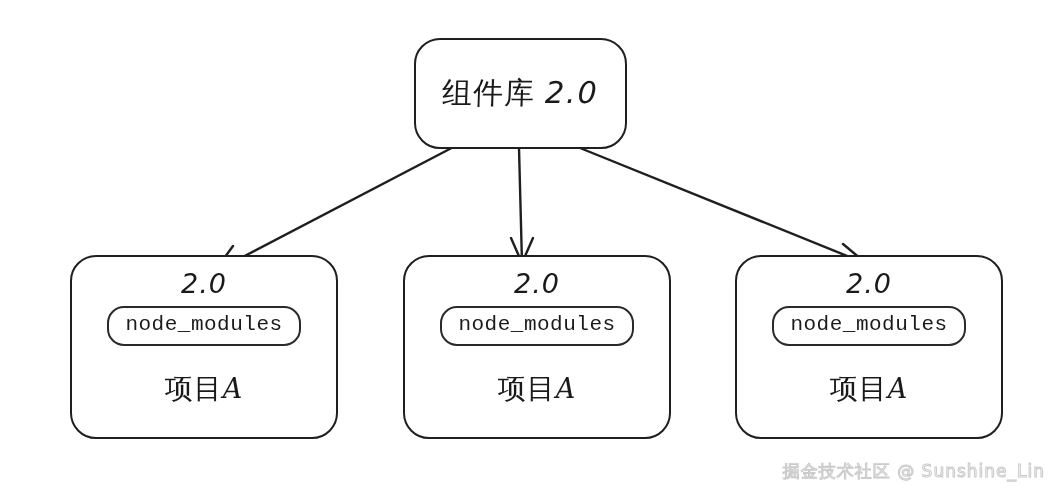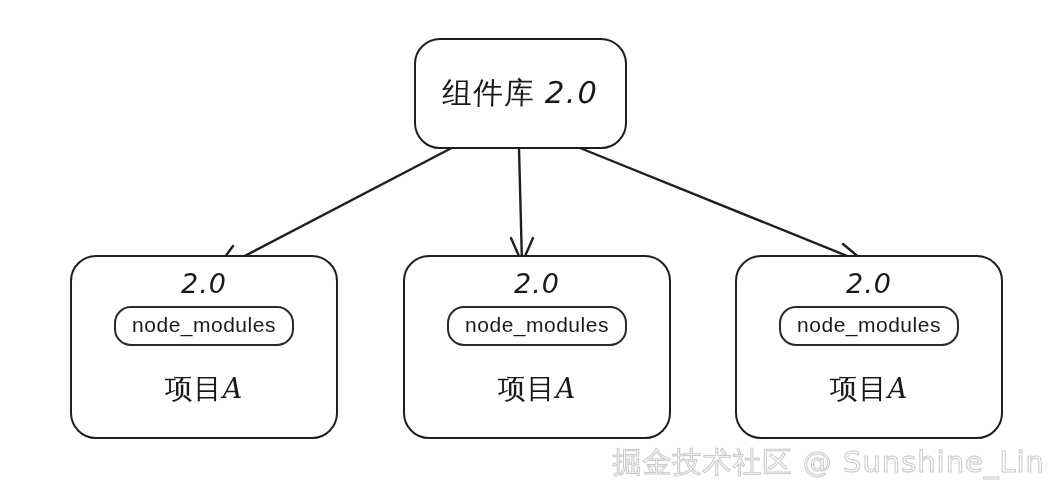--- a/index.html
+++ b/index.html
@@ -81,21 +81,21 @@
     line-height: 1;
     margin-bottom: 9px;
   }
 
   .modules-chip {
     box-sizing: border-box;
     border: 2px solid #2a2a2a;
     border-radius: 17px;
     background: #ffffff;
     padding: 5px 16px 7px 16px;
-    font-family: Liberation Sans, sans-serif;
+    font-family: Liberation Mono, monospace;
     font-size: 21px;
     letter-spacing: 0.5px;
     color: #1a1a1a;
     line-height: 1.12;
     white-space: nowrap;
   }
 
   .project-label {
     margin-top: 24px;
     font-family: "DejaVu Sans", sans-serif;
@@ -109,21 +109,21 @@
     font-family: "DejaVu Serif", serif;
     font-size: 27px;
   }
 
   
   #watermark {
     position: absolute;
     right: 18px;
     bottom: 10px;
     font-family: "DejaVu Sans", sans-serif;
-    font-size: 29px;
+    font-size: 17px;
     letter-spacing: 1px;
     color: #ffffff;
     -webkit-text-stroke: 1px #c9c9c9;
     text-shadow: 0 0 1px #d2d2d2;
     white-space: nowrap;
     z-index: 3;
     opacity: 0.95;
   }
 </style>
 </head>

